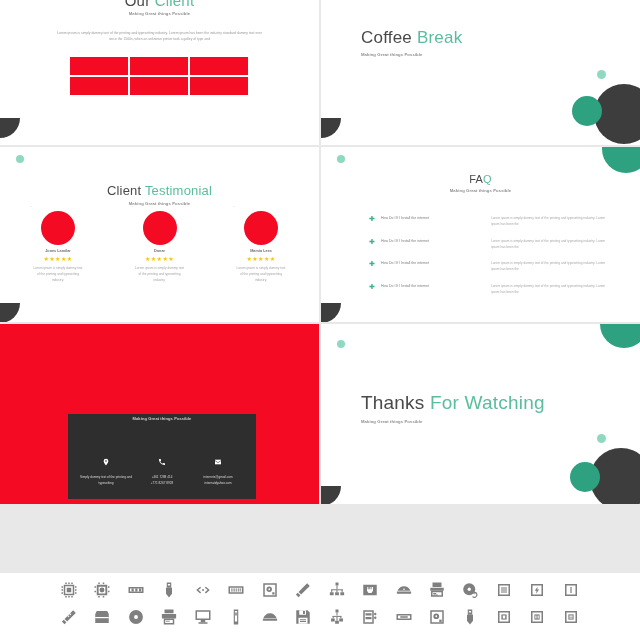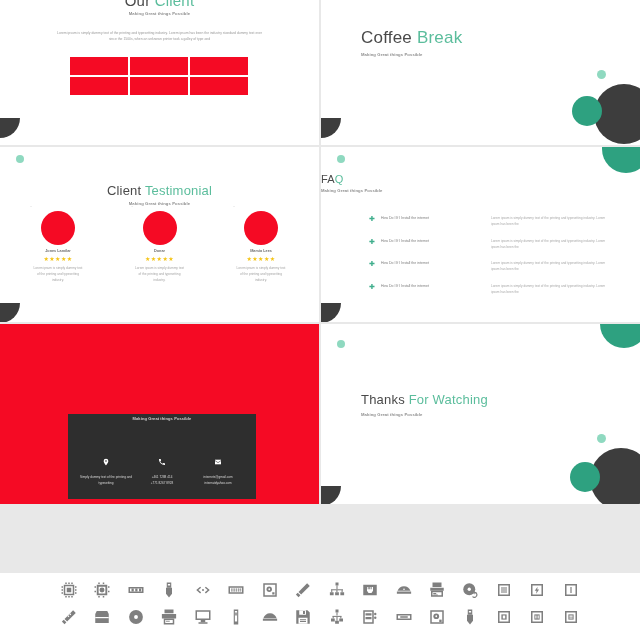--- a/index.html
+++ b/index.html
@@ -75,21 +75,21 @@
   }
   .s3 .ava{
     width:34px; height:34px; border-radius:50%; background:#f50a24;
     margin:4px auto 0;
   }
   .s3 .nm{ font-size:3.8px; color:#6d6d6d; margin-top:4px; font-weight:700;}
   .s3 .stars{ font-size:6px; color:#f5c518; letter-spacing:.4px; margin-top:2px; }
   .s3 .txt{ font-size:3.2px; line-height:1.9; color:#a5a5a5; margin-top:3px; padding:0 14px;}
 
   
-  .s4 .hd{ position:absolute; top:26px; left:0; right:0; text-align:left; }
+  .s4 .hd{ position:absolute; top:26px; left:0; right:0; text-align:center; }
   .s4 .title{ font-size:11px; }
   .s4 .sub{ font-size:4.2px; margin-top:3px; }
   .s4 .list{ position:absolute; top:68px; left:48px; right:28px; }
   .s4 .row{ display:flex; align-items:flex-start; margin-bottom:10.5px; }
   .s4 .plus{ color:#3fae8c; font-size:7px; line-height:1; width:12px; flex:none; }
   .s4 .q{ font-size:3.5px; color:#7b7b7b; width:110px; flex:none; padding-top:1px;}
   .s4 .a{ font-size:3.2px; line-height:1.9; color:#a8a8a8; flex:1; }
 
   
   .s5{ background:#f50a24; }
@@ -103,21 +103,21 @@
   .s5 .cols{
     position:absolute; left:10px; right:10px; top:44px;
     display:flex; justify-content:space-around; text-align:center;
   }
   .s5 .col{ width:58px; }
   .s5 .ci{ font-size:8px; color:#ffffff; line-height:1; }
   .s5 .cv{ font-size:3.1px; line-height:1.9; color:#d8d8d8; margin-top:7px; }
 
   
   .s6 .hd{ position:absolute; left:40px; top:68px; }
-  .s6 .title{ font-size:13px; }
+  .s6 .title{ font-size:19px; }
   .s6 .sub{ font-size:4.2px; margin-top:5px; }
 
   
   .icons{
     position:absolute; left:0; top:573px; width:640px; height:67px;
     background:#ffffff;
   }
   .irow{
     position:absolute; left:60px; width:520px;
     display:flex; justify-content:space-between; align-items:center;

